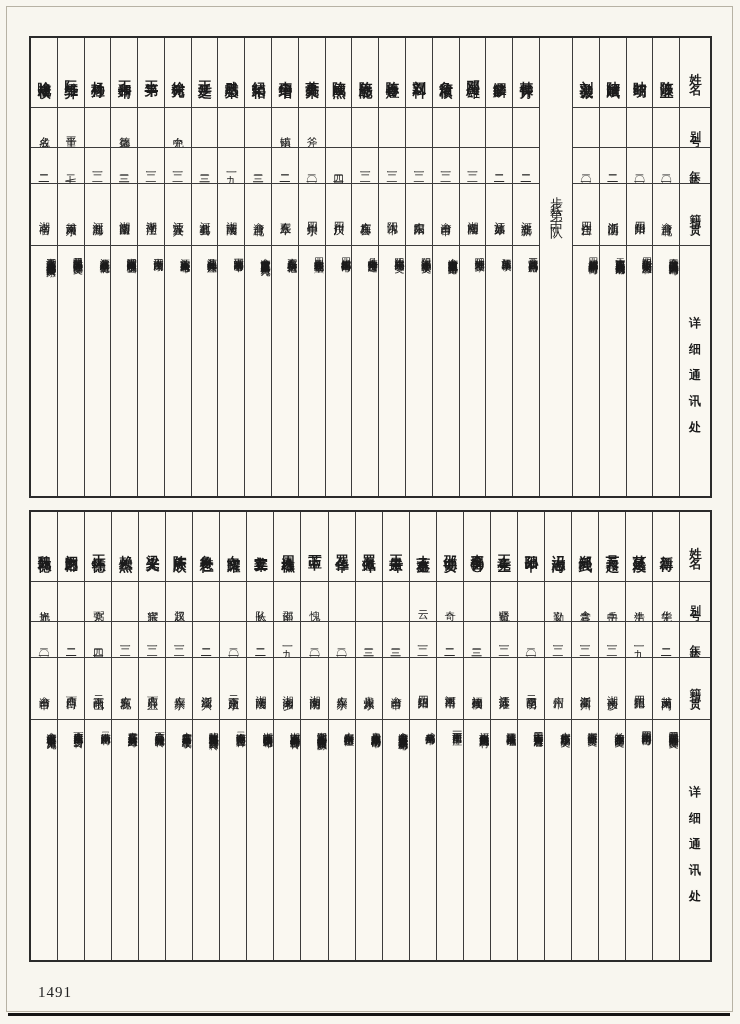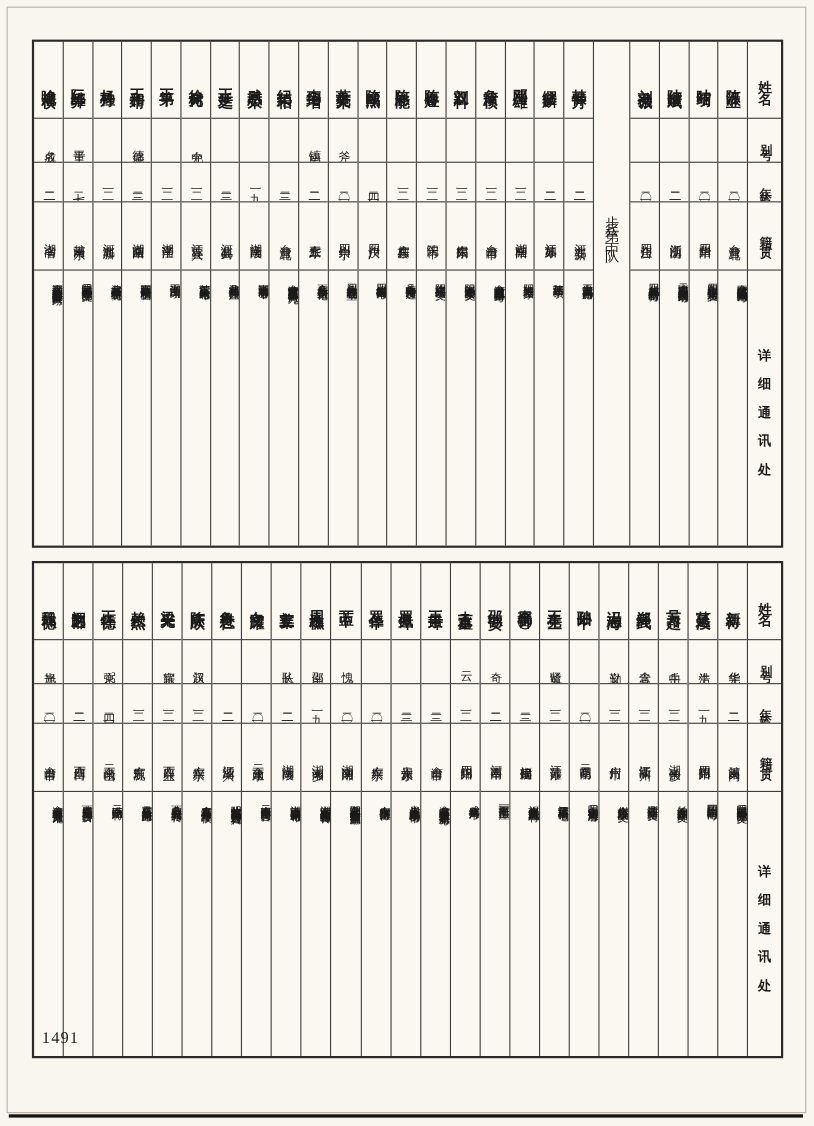--- a/index.html
+++ b/index.html
@@ -92,21 +92,21 @@
   }
   
   .col.unit .cell.unitcell {
     height: 100%; border-bottom: none;
     display: flex; align-items: center; justify-content: flex-start;
     padding-top: 148px;
     font-size: 13px; letter-spacing: 6px;
   }
   .pagenum {
     position: absolute;
-    left: 38px; top: 936px;
+    left: 38px; top: 984px;
     font-size: 15px; letter-spacing: 1px;
     color: #222;
   }
 </style>
 </head>
 <body>
 
 <div class="sheet">
   <div class="frame"></div>
 

